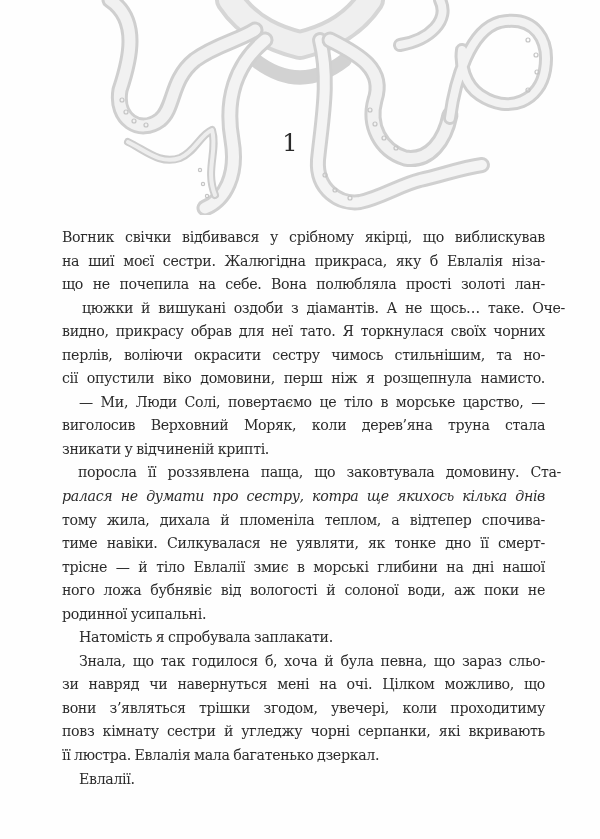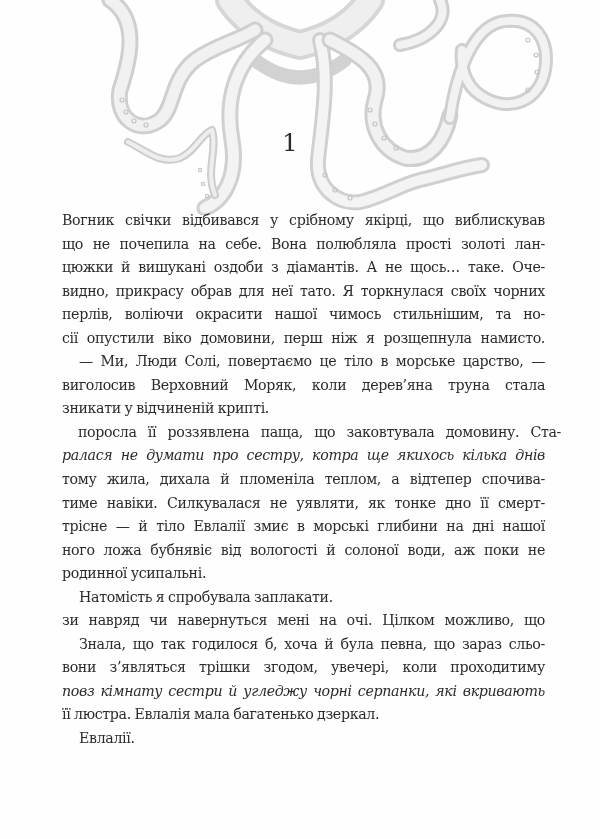--- a/index.html
+++ b/index.html
@@ -4,21 +4,21 @@
 <style>
   html, body { margin: 0; padding: 0; background: #ffffff; }
   body { width: 600px; height: 839px; position: relative; overflow: hidden; }
   .page { position: absolute; left: 0; top: 0; width: 600px; height: 839px; background: #fefefe; }
   .illustration { position: absolute; left: 0; top: 0; width: 600px; height: 215px; }
   .chapter-num {
     position: absolute; left: 270px; top: 128px; width: 40px; text-align: center;
     font-family: "DejaVu Serif", serif; font-size: 24px; color: #2a2a2a; line-height: 30px;
   }
   .body-text {
-    position: absolute; left: 62px; top: 209px; width: 483px;
+    position: absolute; left: 62px; top: 226px; width: 483px;
     font-family: "DejaVu Serif", serif; font-size: 14.2px; line-height: 23.55px;
     color: #2b2b2b; letter-spacing: -0.35px; word-spacing: -0.5px;
   }
   .line { display: block; white-space: nowrap; text-align: justify; text-align-last: justify; height: 23.55px; overflow: visible; }
   .line.last { text-align-last: left; }
   .line.indent { padding-left: 17px; }
 </style>
 </head>
 <body>
 
@@ -79,24 +79,25 @@
       </g>
     </g>
   </svg>
 
   <div class="chapter-num">1</div>
 
   <div class="body-text">
 
     <div>
       <span class="line indent" style="padding-left: 0px; display: block; width: 483px;">Вогник свічки відбивався у срібному якірці, що виблискував</span>
+      <span class="line" style="display: block; width: 483px;">на шиї моєї сестри. Жалюгідна прикраса, яку б Евлалія ніза-</span>
       <span class="line" style="display: block; width: 483px;">що не почепила на себе. Вона полюбляла прості золоті лан-</span>
-      <span class="line" style="display: block; width: 483px;">цюжки й вишукані оздоби з діамантів. А не щось… таке. Оче-</span>
+      <span class="line" style="display: block; width: 483px; margin-left: 20px;">цюжки й вишукані оздоби з діамантів. А не щось… таке. Оче-</span>
       <span class="line" style="display: block; width: 483px;">видно, прикрасу обрав для неї тато. Я торкнулася своїх чорних</span>
-      <span class="line" style="display: block; width: 483px;">перлів, воліючи окрасити нашої чимось стильнішим, та но-</span>
+      <span class="line" style="display: block; width: 483px;">перлів, воліючи окрасити сестру чимось стильнішим, та но-</span>
       <span class="line" style="display: block; width: 483px;">сії опустили віко домовини, перш ніж я розщепнула намисто.</span>
     </div>
 
     <div>
       <span class="line indent" style="display: block; width: 466px;">— Ми, Люди Солі, повертаємо це тіло в морське царство, —</span>
       <span class="line" style="display: block; width: 483px;">виголосив Верховний Моряк, коли дерев’яна труна стала</span>
       <span class="line last" style="display: block; width: 483px;">зникати у відчиненій крипті.</span>
     </div>
 
     <div>
@@ -107,24 +108,24 @@
       <span class="line" style="display: block; width: 483px;">трісне — й тіло Евлалії змиє в морські глибини на дні нашої</span>
       <span class="line" style="display: block; width: 483px;">ного ложа бубнявіє від вологості й солоної води, аж поки не</span>
       <span class="line last" style="display: block; width: 483px;">родинної усипальні.</span>
     </div>
 
     <div>
       <span class="line indent last" style="display: block; width: 466px;">Натомість я спробувала заплакати.</span>
     </div>
 
     <div>
+      <span class="line indent" style="display: block; width: 466px;">Знала, що так годилося б, хоча й була певна, що зараз сльо-</span>
       <span class="line" style="display: block; width: 483px;">зи навряд чи навернуться мені на очі. Цілком можливо, що</span>
-      <span class="line indent" style="display: block; width: 466px;">Знала, що так годилося б, хоча й була певна, що зараз сльо-</span>
       <span class="line" style="display: block; width: 483px;">вони з’являться трішки згодом, увечері, коли проходитиму</span>
-      <span class="line" style="display: block; width: 483px; font-style: italic;">повз кімнату сестри й угледжу чорні серпанки, які вкривають</span>
+      <span class="line" style="display: block; width: 483px;">повз кімнату сестри й угледжу чорні серпанки, які вкривають</span>
       <span class="line last" style="display: block; width: 483px;">її люстра. Евлалія мала багатенько дзеркал.</span>
     </div>
 
     <div>
       <span class="line indent last" style="display: block; width: 466px;">Евлалії.</span>
     </div>
   </div>
 </div>
 
 </body></html>

